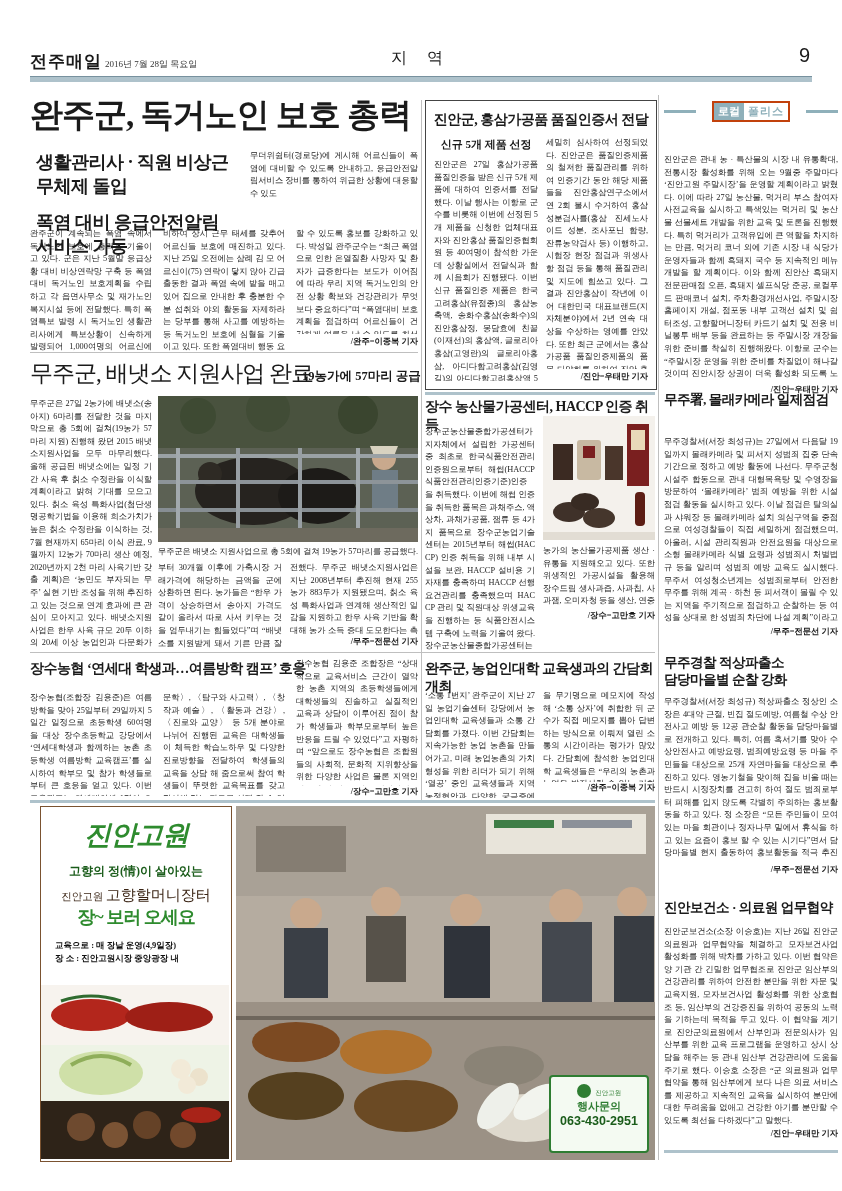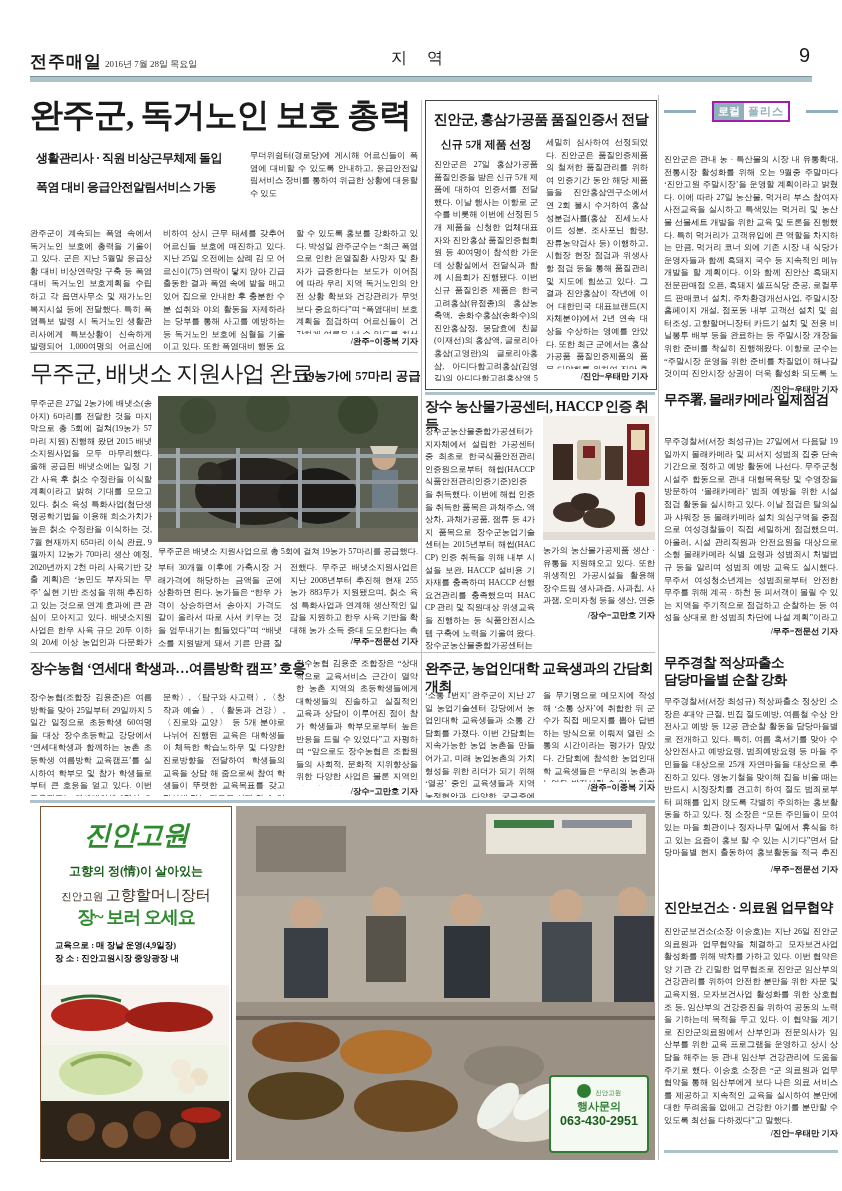--- a/index.html
+++ b/index.html
@@ -10,36 +10,36 @@
   .paper-logo{font-weight:bold;font-size:17px;letter-spacing:1px;font-family:"Liberation Sans","DejaVu Sans",sans-serif;}
   .paper-date{font-size:9px;color:#333;}
   .section-title{font-size:16px;font-weight:normal;letter-spacing:8px;}
   .page-num{font-size:20px;font-family:"Liberation Sans","DejaVu Sans",sans-serif;}
   .head-rule{height:5px;background:#aec2cb;border-top:1px solid #77919e;}
   
   .h-xxl{font-size:33px;font-weight:bold;letter-spacing:-1px;line-height:1.05;}
   .h-xl{font-size:23px;font-weight:normal;letter-spacing:-1px;}
   .h-l{font-size:14px;font-weight:bold;letter-spacing:-0.5px;}
   .h-m{font-size:13.5px;font-weight:bold;letter-spacing:-0.5px;line-height:1.25;}
-  .subhead{font-size:12px;font-weight:bold;margin-bottom:12px;letter-spacing:-0.5px;}
+  .subhead{font-size:18px;font-weight:bold;margin-bottom:12px;letter-spacing:-0.5px;}
   .kicker{font-size:12.5px;font-weight:bold;}
   
   .col{font-size:8.3px;line-height:12.6px;text-align:justify;overflow:hidden;word-break:break-all;}
   .byline{font-size:8.3px;font-weight:bold;text-align:right;}
   .caption{font-size:8.2px;line-height:11px;}
   .vrule{width:1px;background:#bfbfbf;}
   .hrule{height:1px;background:#bfbfbf;}
   .hrule-blue{height:3px;background:#aec2cb;}
   
   .boxed{border:1px solid #444;}
   .centered{text-align:center;}
   
   .rail-logo-wrap{display:flex;align-items:center;}
   .rail-logo-line{flex:1;height:3px;background:#8fb0ba;}
-  .rail-badge{display:flex;border:2px solid #a21caf;margin:0 16px;font-family:"Liberation Sans","DejaVu Sans",sans-serif;}
+  .rail-badge{display:flex;border:2px solid #c2410c;margin:0 16px;font-family:"Liberation Sans","DejaVu Sans",sans-serif;}
   .rail-badge .solid{background:#8fb0ba;color:#fff;font-weight:bold;font-size:11px;padding:1px 4px;}
   .rail-badge .outline{color:#8fb0ba;font-weight:bold;font-size:11px;padding:1px 4px;letter-spacing:1px;}
   
   .ad-box{border:1.5px solid #7a5230;background:#fff;}
   .ad-brand{font-size:27px;font-weight:bold;font-style:italic;color:#2e8b2e;text-align:center;letter-spacing:-1px;}
   .ad-line1{font-size:12px;font-weight:bold;color:#1a5c1a;text-align:center;}
   .ad-line2{font-size:10.5px;font-weight:normal;color:#3a2414;text-align:center;}
   .ad-line2 .big{font-size:15px;}
   .ad-line3{font-size:18px;font-weight:bold;color:#2e8b2e;text-align:center;letter-spacing:-1px;}
   .ad-info{font-size:8.5px;font-weight:bold;color:#111;text-align:left;line-height:13px;}

